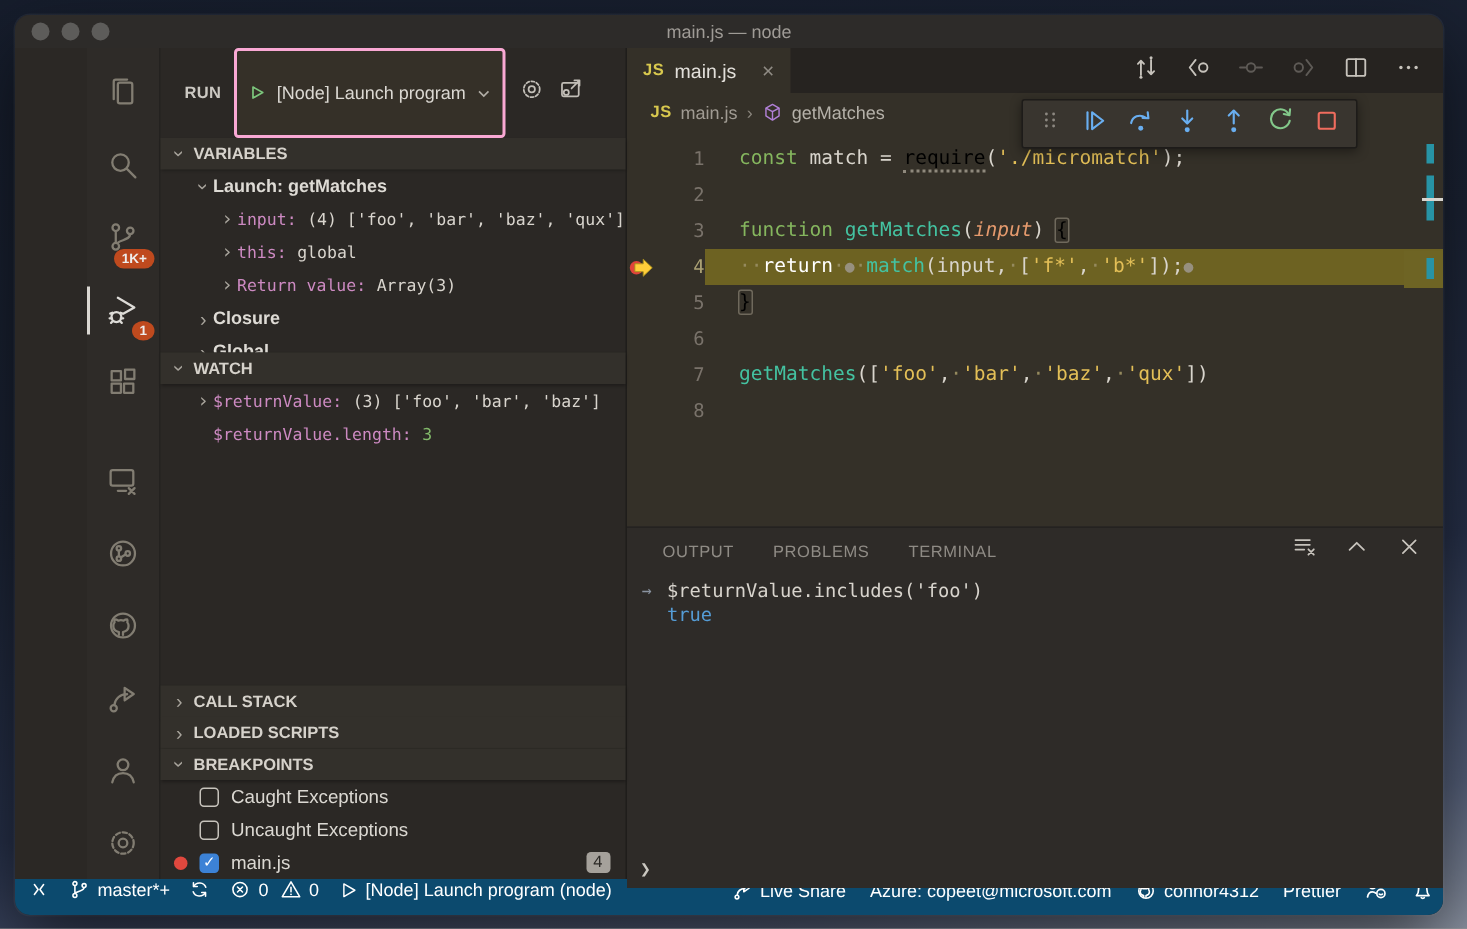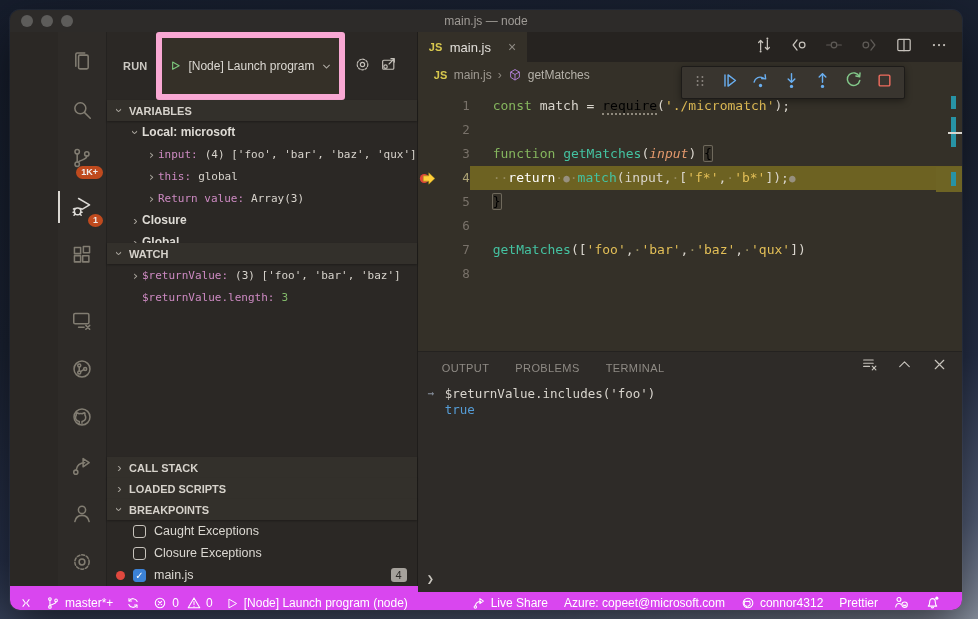--- a/index.html
+++ b/index.html
@@ -25,21 +25,21 @@
   .ab-gap{margin-top:18px;}
   .ab-badge{position:absolute;right:3px;bottom:4px;background:#cc4d1e;color:#fff;font-size:9px;font-weight:700;
             border-radius:9px;padding:2px 5px;line-height:1;min-width:7px;text-align:center;}
   .ab-badge.round{padding:2px 4px;border-radius:50%;}
   .ab-settings{margin-top:auto;margin-bottom:0px;}
   
   .sidebar{flex:0 0 297px;background:#2b2825;border-left:1px solid #242220;border-right:1px solid #1f1d1b;
            display:flex;flex-direction:column;min-height:0;box-sizing:border-box;}
   .runbar{flex:0 0 34px;display:flex;align-items:center;gap:9px;padding:0 12px 0 16px;}
   .run-label{font-size:11px;font-weight:700;color:#cbc8c2;letter-spacing:.2px;}
-  .run-config{display:flex;align-items:center;gap:6px;background:#353028;border:6px solid #f9a8d4;border-radius:3px;
+  .run-config{display:flex;align-items:center;gap:6px;background:#353028;border:2px solid #f9a8d4;border-radius:3px;
               height:22px;padding:17px 7px;font-size:12px;color:#dbd8d2;}
   .icon-btn svg{stroke:#c2beb7;fill:none;stroke-width:1.1;stroke-linecap:round;stroke-linejoin:round;}
   .sec-h{flex:0 0 21px;display:flex;align-items:center;gap:3px;padding-left:6px;font-size:11px;font-weight:700;
          color:#d6d2cb;background:#33302b;box-shadow:0 1px 2px rgba(0,0,0,.3);position:relative;z-index:2;}
   .chev{display:inline-block;width:13px;text-align:center;color:#a8a49c;font-weight:400;font-size:13px;line-height:1;}
   .chev.down{transform:rotate(90deg);}
   .var-sec{height:122px;overflow:hidden;}
   .row{height:22px;display:flex;align-items:center;font-family:"DejaVu Sans Mono",monospace;font-size:11px;
        color:#d8d4cd;white-space:nowrap;overflow:hidden;}
   .row.scope{font-family:"Liberation Sans",sans-serif;font-size:12px;font-weight:700;color:#dedbd5;}
@@ -99,22 +99,22 @@
   .ptab.active{color:#e9e6e1;border-bottom:1px solid #c0bcb5;}
   .panel-actions{margin-left:auto;display:flex;align-items:center;gap:18px;}
   .panel-actions svg{stroke:#c7c3bc;fill:none;stroke-width:1.1;stroke-linecap:round;stroke-linejoin:round;}
   .panel-body{font-family:"DejaVu Sans Mono",monospace;font-size:12.5px;color:#d8d4cd;padding-top:3px;}
   .expr-row{display:flex;align-items:center;height:18px;}
   .expr-arrow{flex:0 0 27px;text-align:center;color:#8a93a0;font-size:11px;}
   .result-row{padding-left:27px;color:#559cd5;height:18px;}
   .panel-input{position:absolute;left:0;bottom:3px;height:20px;display:flex;align-items:center;padding-left:9px;
                color:#cac7c0;font-family:"DejaVu Sans Mono",monospace;font-size:12px;}
   
-  .statusbar{flex:0 0 24px;background:#d946ef;display:flex;align-items:flex-end;color:#fff;font-size:12px;
-             padding:0 22px 0 9px;gap:13px;}
+  .statusbar{flex:0 0 24px;background:#0c4a6e;display:flex;align-items:flex-start;color:#fff;font-size:12px;
+             padding:0 6px 0 9px;gap:13px;}
   .sb-item{display:flex;align-items:center;gap:5px;white-space:nowrap;}
   .statusbar svg{stroke:#fff;fill:none;stroke-width:1.2;stroke-linecap:round;stroke-linejoin:round;}
   .sb-right{margin-left:auto;display:flex;align-items:center;gap:16px;}
 </style>
 </head>
 <body>
 
 <div class="window">
 
   <div class="titlebar">
@@ -236,21 +236,21 @@
         </span>
       </div>
 
       <div class="sec-h">
         <span class="chev down">›</span>
         <span>VARIABLES</span>
       </div>
       <div class="var-sec">
           <div class="row scope" style="padding-left: 22px;">
             <span class="chev down">›</span>
-            <span>Local: microsoft</span>
+            <span>Launch: getMatches</span>
           </div>
           <div class="row" style="padding-left: 38px;">
             <span class="chev">›</span>
             <span class="vname">input:</span>
             <span class="vval">(4) ['foo', 'bar', 'baz', 'qux']</span>
           </div>
           <div class="row" style="padding-left: 38px;">
             <span class="chev">›</span>
             <span class="vname">this:</span>
             <span class="vval">global</span>
@@ -301,21 +301,21 @@
         <span class="chev down">›</span>
         <span>BREAKPOINTS</span>
       </div>
       <div>
           <div class="bp-row">
             <span class="cbx"></span>
             <span>Caught Exceptions</span>
           </div>
           <div class="bp-row">
             <span class="cbx"></span>
-            <span>Closure Exceptions</span>
+            <span>Uncaught Exceptions</span>
           </div>
           <div class="bp-row">
             <span class="bp-dot"></span>
             <span class="cbx checked">✓</span>
             <span>main.js</span>
             <span class="bp-badge">4</span>
           </div>
         </div>
     </div>
 

